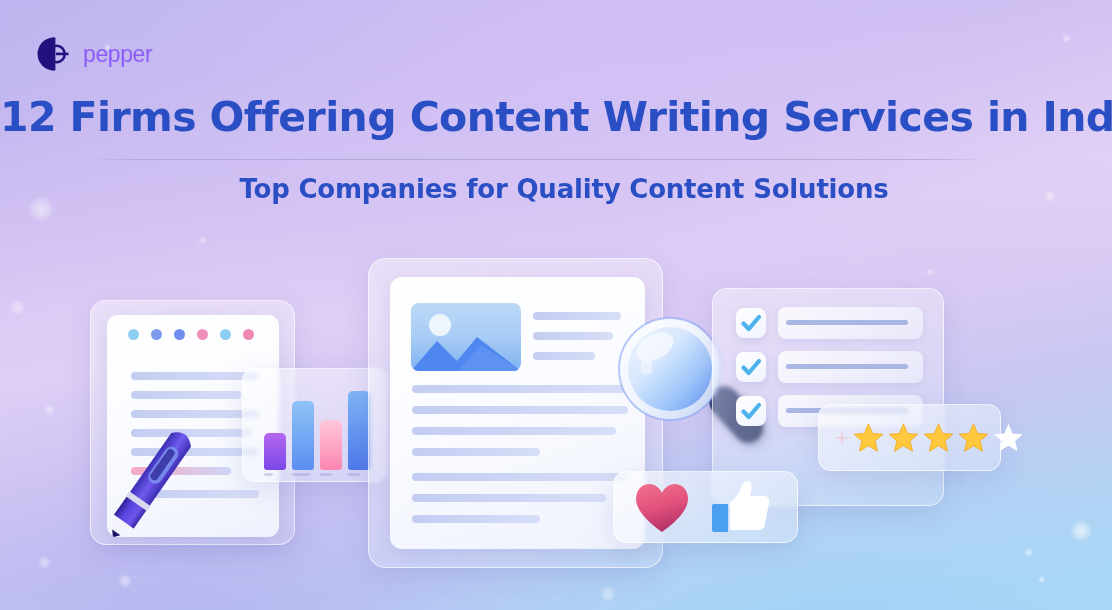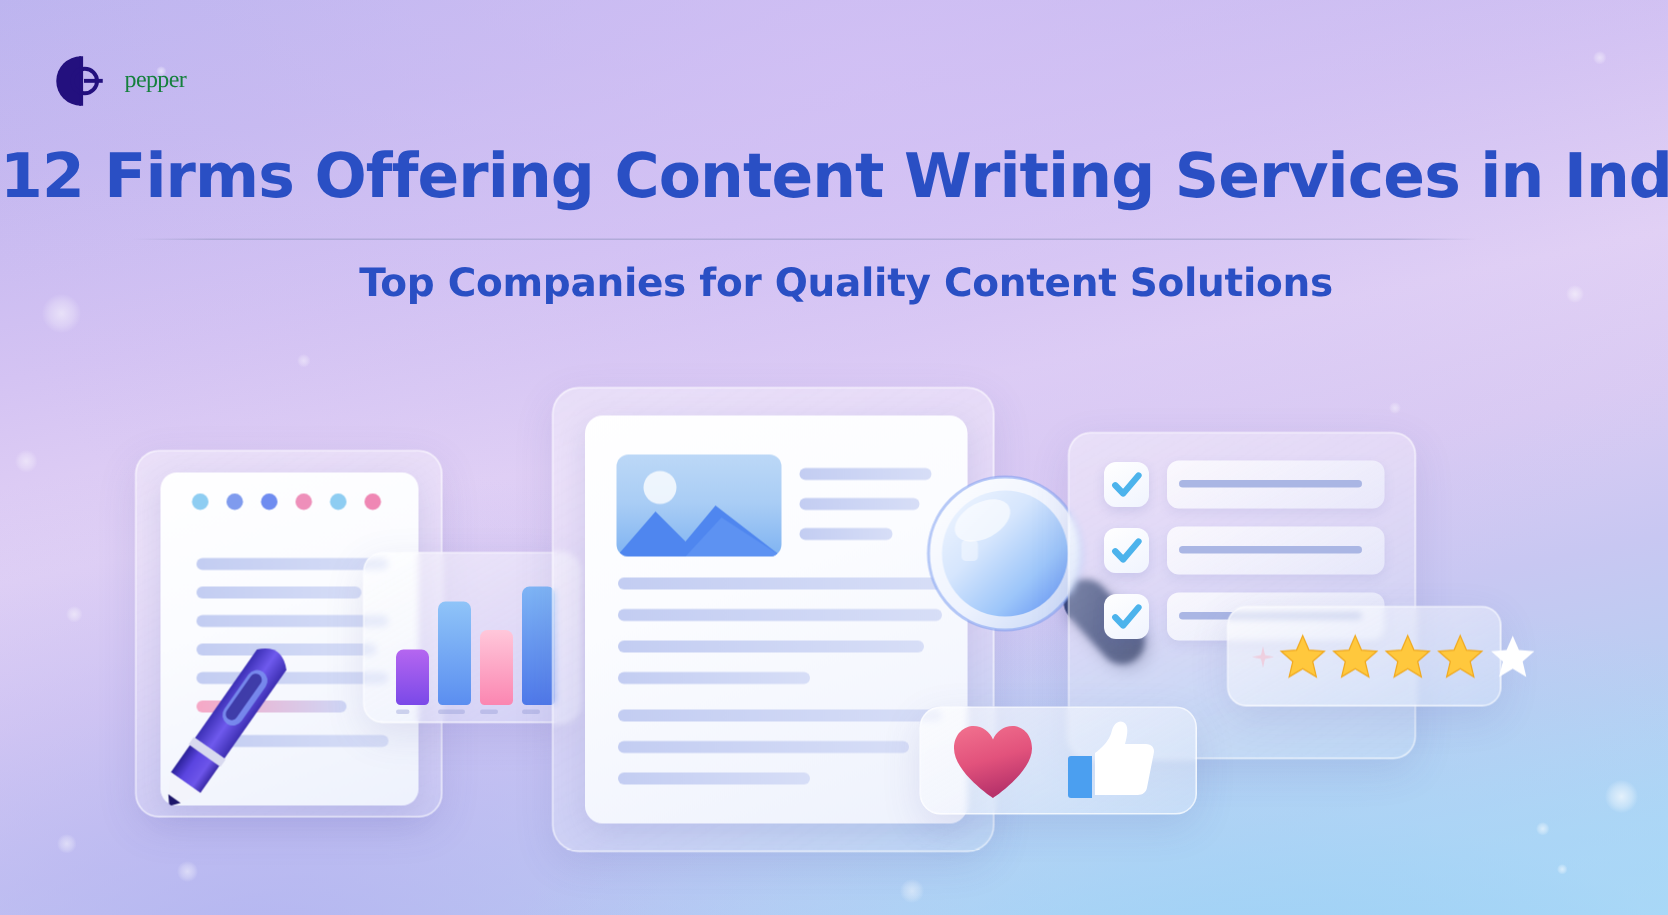--- a/index.html
+++ b/index.html
@@ -13,21 +13,21 @@
       radial-gradient(820px 560px at 52% 8%, rgba(211,193,245,0.75) 0%, rgba(206,192,244,0.25) 50%, rgba(214,200,246,0) 78%),
       linear-gradient(168deg,#bcb4ef 0%, #c5b8f0 14%, #d4c3f3 30%, #e3d2f5 46%, #dacbf3 58%, #c8c7f2 70%, #b9cef2 82%, #aed7f6 92%, #a9dcf8 100%);
   }
 
   
   .bokeh { position:absolute; border-radius:50%; background:radial-gradient(circle,rgba(255,255,255,0.95) 0%,rgba(255,255,255,0.45) 45%,rgba(255,255,255,0) 72%); pointer-events:none; }
 
   
   .logo-wrap { position:absolute; left:36px; top:36px; display:flex; align-items:center; gap:11px; }
   .logo-mark { width:36px; height:36px; display:block; }
-  .logo-text { font-size:16px; font-weight:400; color:#15803d; letter-spacing:-0.4px; font-family:Liberation Serif, serif; }
+  .logo-text { font-size:23px; font-weight:400; color:#8b5cf6; letter-spacing:-0.4px; font-family:Liberation Sans, sans-serif; }
 
   .title {
     position:absolute; left:0; right:0; top:93px; text-align:center;
     font-size:41px; font-weight:700; color:#2a4fc4; letter-spacing:-0.6px;
     font-family:"DejaVu Sans", sans-serif; white-space:nowrap;
   }
   .divider { position:absolute; left:88px; width:897px; top:159px; height:1px;
     background:linear-gradient(90deg,rgba(160,160,200,0) 0%,rgba(150,152,195,0.55) 6%,rgba(150,152,195,0.55) 94%,rgba(160,160,200,0) 100%); }
   .subtitle {
     position:absolute; left:0; right:0; top:174px; text-align:center;

